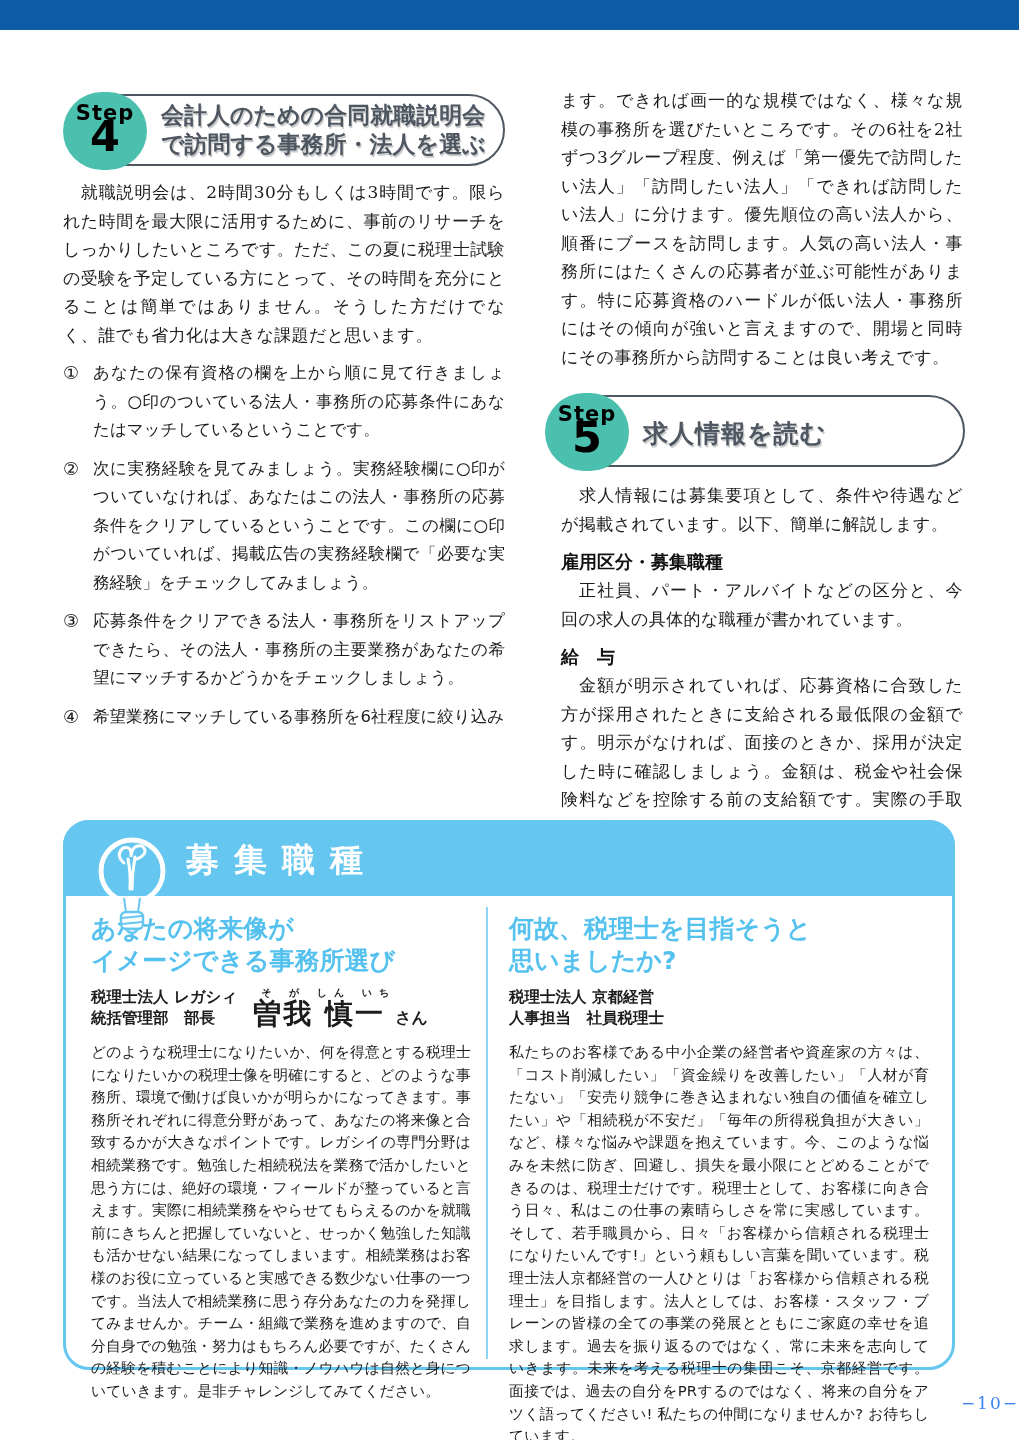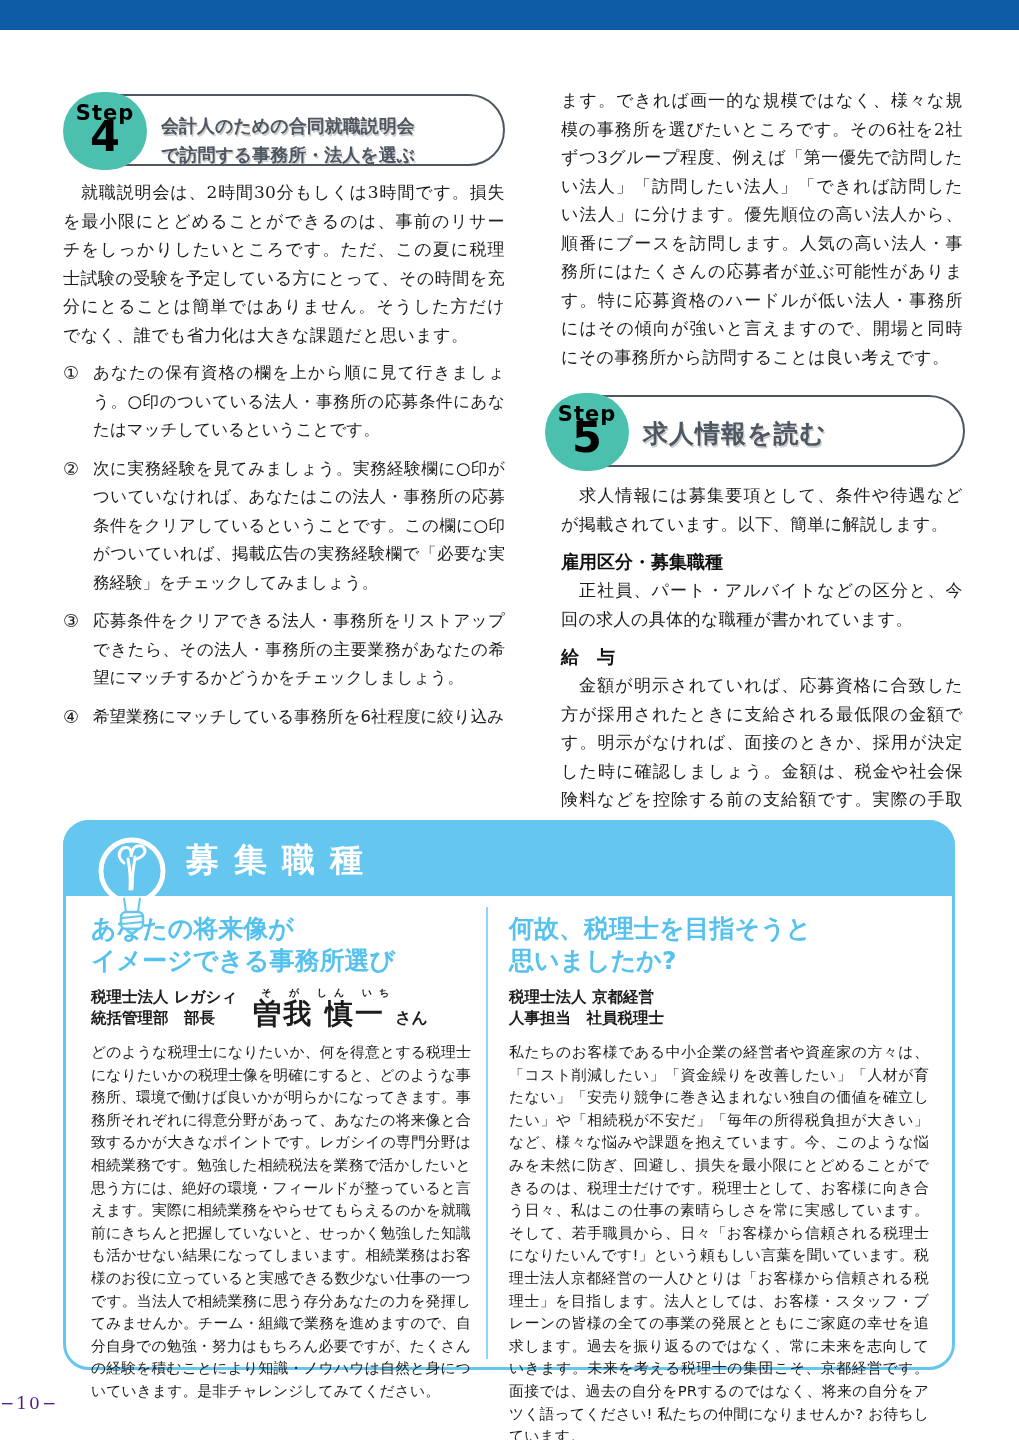--- a/index.html
+++ b/index.html
@@ -14,21 +14,21 @@
   
   .step-header{position:relative;height:78px;}
   .step-pill{position:absolute;left:6px;top:2px;right:0;height:72px;background:#fff;
     border:2px solid #4e5761;border-radius:38px;box-sizing:border-box;}
   .step-badge{position:absolute;left:0;top:0;width:84px;height:78px;background:#4cc0ae;
     border-radius:40px;color:#000000;text-align:center;z-index:2;}
   .step-badge .s{display:block;font-size:21px;font-weight:bold;letter-spacing:1px;margin-top:9px;}
   .step-badge .n{display:block;font-size:43px;font-weight:bold;line-height:32px;margin-top:-5px;}
   .step-title{position:absolute;left:98px;z-index:3;font-weight:bold;color:#4e5761;
     text-shadow:1.2px 1.6px 0 rgba(110,110,110,0.35);}
-  .step-title.two{top:19px;font-size:18px;line-height:29px;}
+  .step-title.two{top:9px;font-size:23px;line-height:29px;}
   .step-title.one{top:24px;font-size:25px;letter-spacing:1px;}
 
   
   #col-left{position:absolute;left:63px;top:92px;width:442px;}
   #col-right{position:absolute;left:545px;top:86px;width:420px;}
   .serif{font-family:"DejaVu Serif","Liberation Serif",serif;font-size:17px;line-height:28.5px;
     margin:0;text-align:justify;letter-spacing:0.4px;}
   #col-left .step-header{margin-bottom:8px;}
   #col-right .serif{margin-left:16px;margin-right:2px;}
   #col-right .step-header{margin-top:22px;margin-bottom:10px;}
@@ -52,42 +52,42 @@
   #v-col-2{left:443px;width:420px;}
   .v-head{color:#55c1ee;font-size:25px;line-height:32px;font-weight:bold;margin:10px 0 10px 0;}
   .v-byline{display:flex;align-items:center;gap:16px;margin:2px 0 12px 0;}
   .v-org{font-weight:bold;font-size:15.5px;line-height:21px;white-space:nowrap;}
   .v-furi{font-size:10px;font-weight:bold;letter-spacing:7px;margin-left:8px;line-height:12px;}
   .v-name-row{white-space:nowrap;}
   .v-name{font-size:28px;font-weight:bold;letter-spacing:2px;line-height:30px;}
   .v-san{font-size:16px;font-weight:bold;margin-left:5px;}
   .v-body{font-size:14.8px;line-height:22.6px;text-align:justify;letter-spacing:0.1px;}
 
-  #pagenum{position:absolute;left:0;right:0;top:1393px;text-align:left;font-size:17px;
-    font-family:"DejaVu Serif","Liberation Serif",serif;color:#4c1d95;letter-spacing:2px;}
+  #pagenum{position:absolute;left:0;right:0;top:1393px;text-align:right;font-size:17px;
+    font-family:"DejaVu Serif","Liberation Serif",serif;color:#3b82f6;letter-spacing:2px;}
 </style>
 </head>
 <body>
 
 <div id="topbar"></div>
 
 <div id="col-left">
   <div class="step-header">
     <div class="step-pill"></div>
     <div class="step-badge">
       <span class="s">Step</span>
       <span class="n">4</span>
     </div>
     <div class="step-title two">
       <div>会計人のための合同就職説明会</div>
       <div>で訪問する事務所・法人を選ぶ</div>
     </div>
   </div>
 
-  <p class="serif">　就職説明会は、2時間30分もしくは3時間です。損失を最小限にとどめることができるのは、事前のリサーチをしっかりしたいところです。ただ、この夏に税理士試験の受験を予定している方にとって、その時間を充分にとることは簡単ではありません。そうした方だけでなく、誰でも省力化は大きな課題だと思います。</p>
+  <p class="serif">　就職説明会は、2時間30分もしくは3時間です。限られた時間を最大限に活用するために、事前のリサーチをしっかりしたいところです。ただ、この夏に税理士試験の受験を予定している方にとって、その時間を充分にとることは簡単ではありません。そうした方だけでなく、誰でも省力化は大きな課題だと思います。</p>
 
   <div class="steps-list">
     <div class="li">
       <span class="num">①</span>
       <span class="txt">あなたの保有資格の欄を上から順に見て行きましょう。○印のついている法人・事務所の応募条件にあなたはマッチしているということです。</span>
     </div>
     <div class="li">
       <span class="num">②</span>
       <span class="txt">次に実務経験を見てみましょう。実務経験欄に○印がついていなければ、あなたはこの法人・事務所の応募条件をクリアしているということです。この欄に○印がついていれば、掲載広告の実務経験欄で「必要な実務経験」をチェックしてみましょう。</span>
     </div>

